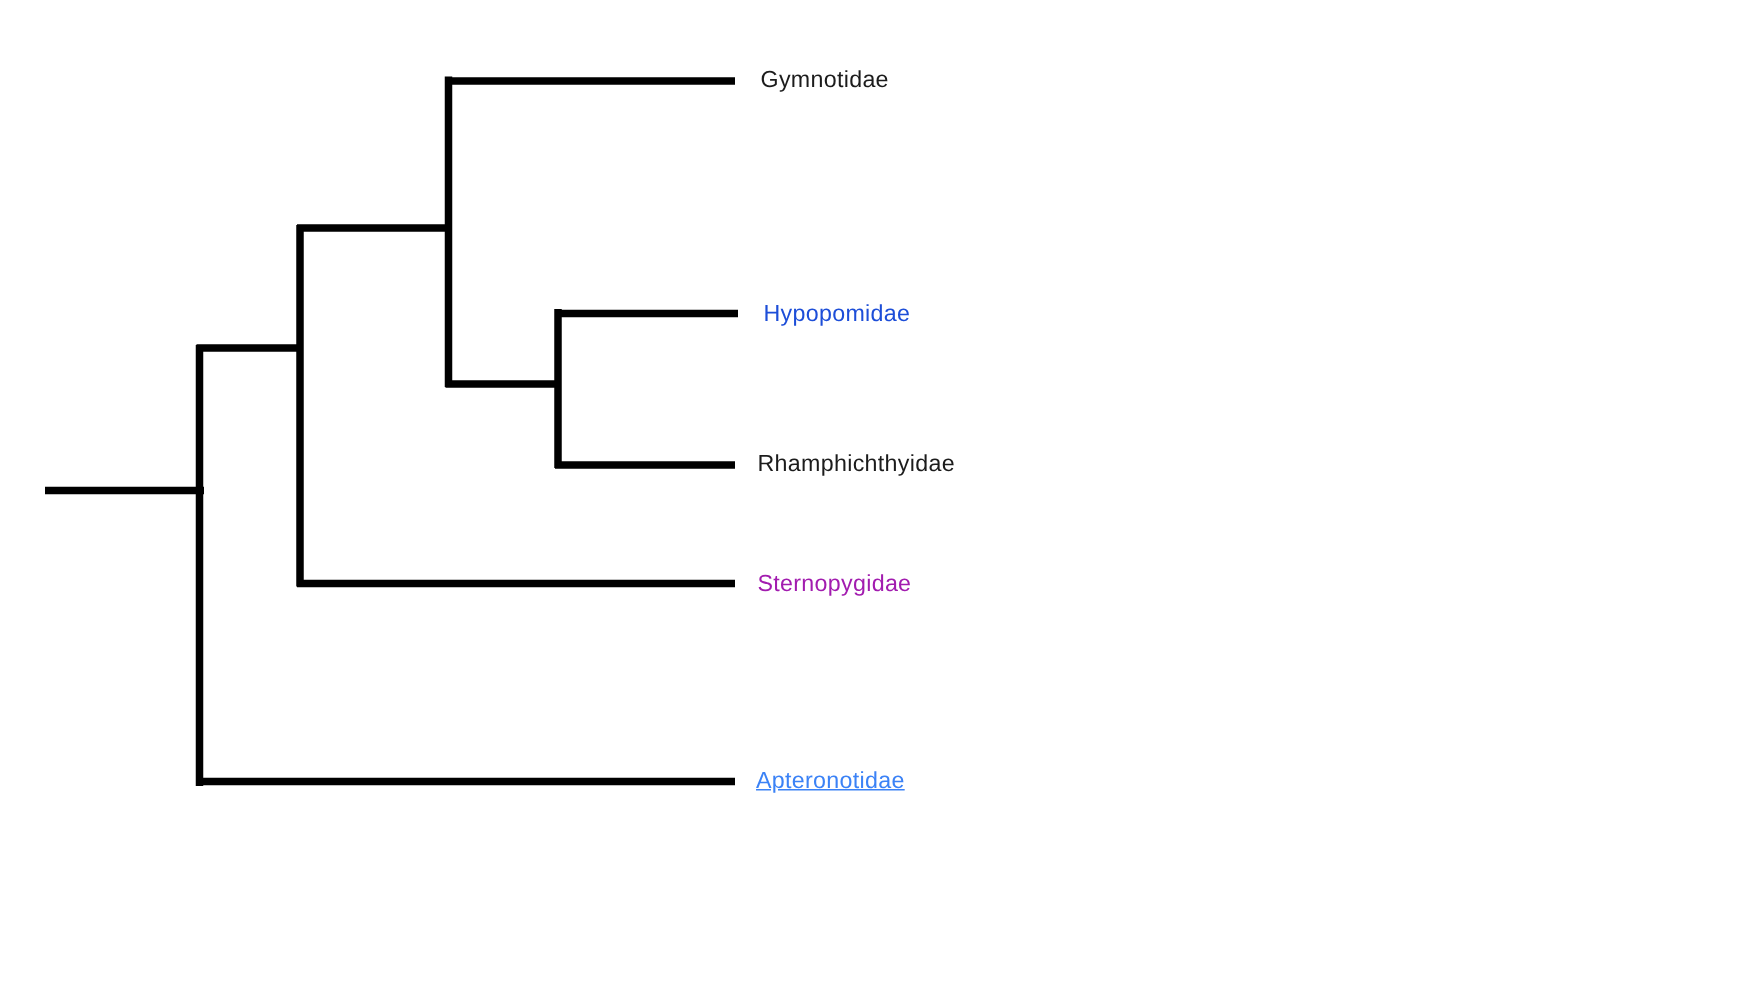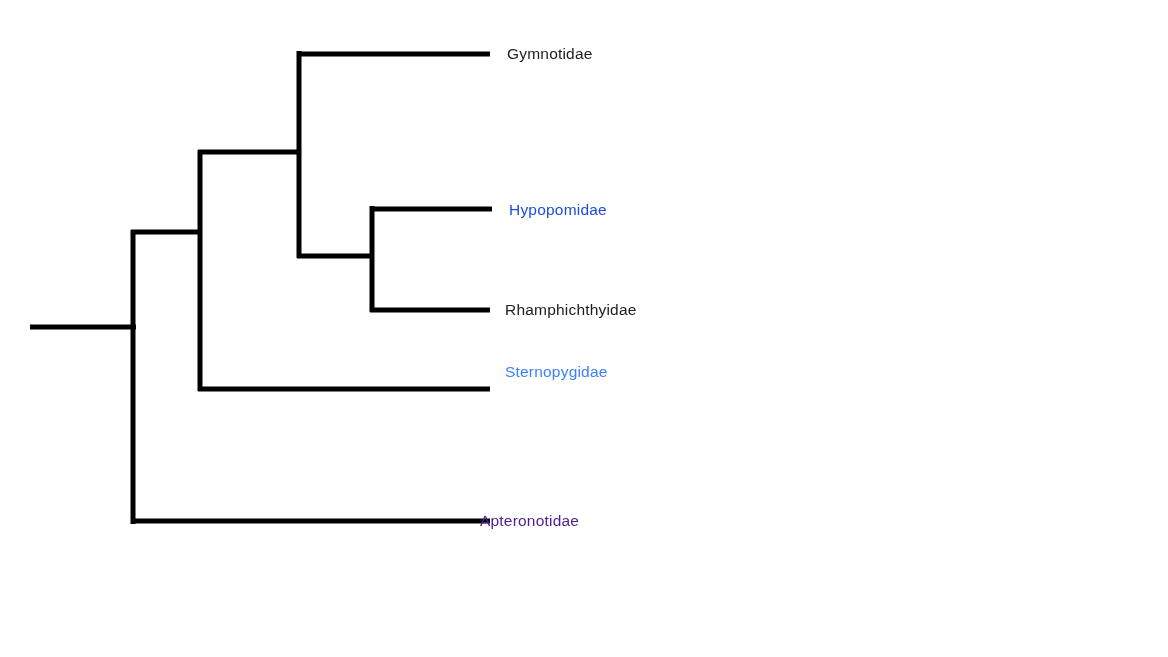--- a/index.html
+++ b/index.html
@@ -45,16 +45,16 @@
       <line x1="372" y1="206" x2="372" y2="312" stroke="#000000" stroke-width="5"></line>
       <line x1="370" y1="209" x2="492" y2="209" stroke="#000000" stroke-width="5"></line>
       <line x1="370" y1="310" x2="490" y2="310" stroke="#000000" stroke-width="5"></line>
       <line x1="198" y1="389" x2="490" y2="389" stroke="#000000" stroke-width="5"></line>
       <line x1="131" y1="521" x2="490" y2="521" stroke="#000000" stroke-width="5"></line>
     </svg>
   <div id="labels">
       <div class="tip-label" style="left: 507px; top: 54px; color: rgb(28, 28, 28);">Gymnotidae</div>
       <div class="tip-label" style="left: 509px; top: 210px; color: #1d4ed8;">Hypopomidae</div>
       <div class="tip-label" style="left: 505px; top: 310px; color: rgb(28, 28, 28);">Rhamphichthyidae</div>
-      <div class="tip-label" style="left: 505px; top: 372px; color: #3b82f6;">Sternopygidae</div>
-      <div class="tip-label" style="left: 480px; top: 521px; color: #4c1d95;">Apteronotidae</div>
+      <div class="tip-label" style="left: 505px; top: 390px; color: #a21caf;">Sternopygidae</div>
+      <div class="tip-label" style="left: 504px; top: 521px; color: #3b82f6; text-decoration: underline;">Apteronotidae</div>
     </div>
 </div>
 
 </body></html>

